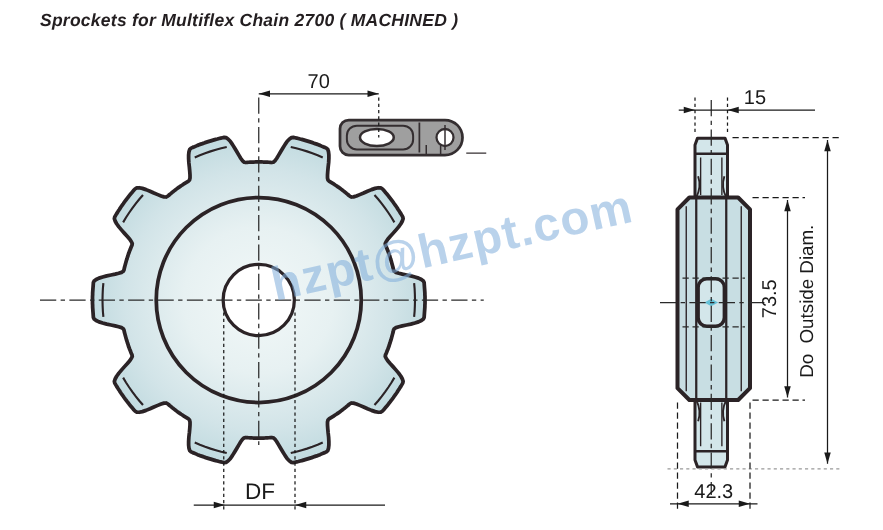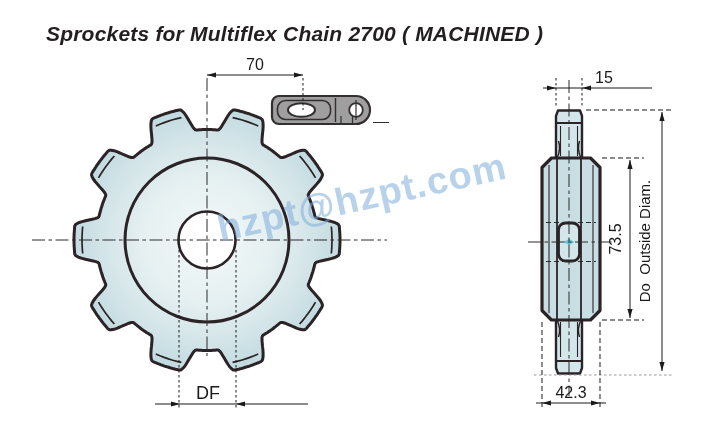--- a/index.html
+++ b/index.html
@@ -1,22 +1,22 @@
 <!DOCTYPE html>
 <html><head>
 <meta charset="utf-8">
 <style>
   html,body{margin:0;padding:0;background:#ffffff;}
   .stage{
     position:relative;width:706px;height:424px;background:#ffffff;
     font-family:"Liberation Sans",sans-serif;overflow:hidden;
   }
   .page-title{
-    position:absolute;left:30px;top:6px;margin:16px;
-    font-size:21px;font-weight:bold;font-style:italic;
+    position:absolute;left:30px;top:6px;margin:2px;
+    font-size:14px;font-weight:bold;font-style:italic;
     color:#231e20;letter-spacing:.2px;white-space:nowrap;
   }
   svg.drawing{position:absolute;left:0;top:0;}
   .dim-text{
     font-family:"Liberation Sans",sans-serif;
     font-size:16px;fill:#1a1a1a;
   }
   .dim-text-lg{font-size:18px;}
   .dim-text-sm{font-size:15px;}
   .watermark{

